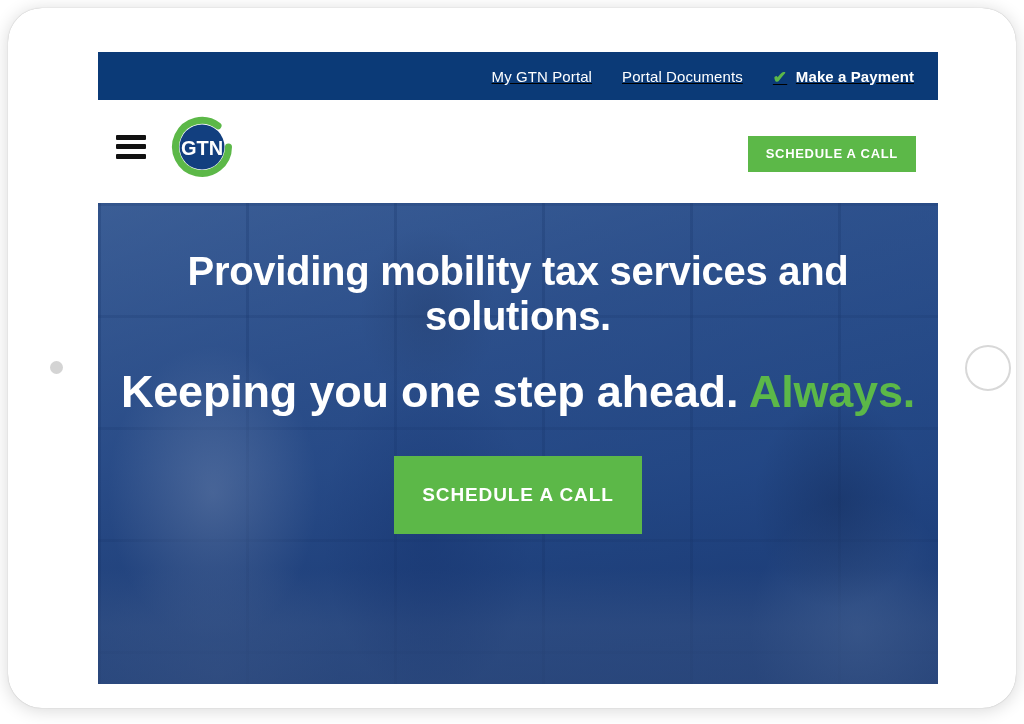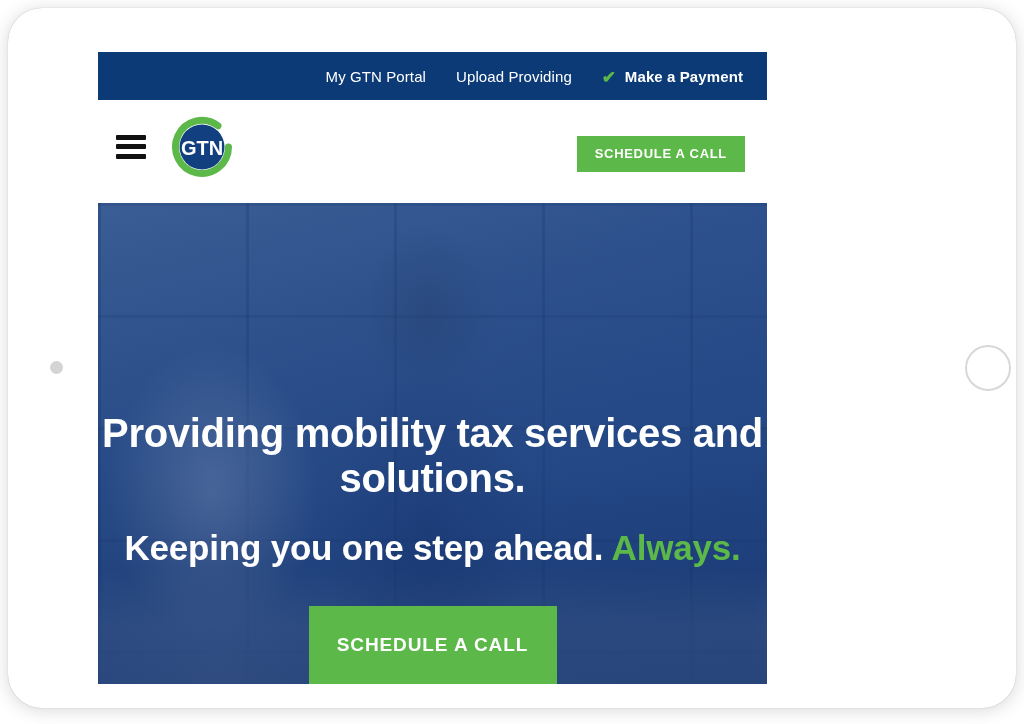--- a/index.html
+++ b/index.html
@@ -50,24 +50,25 @@
     border-radius: 50%;
     border: 2px solid #d8d8d8;
     background: transparent;
   }
 
   
   .viewport {
     position: absolute;
     left: 90px;
     top: 44px;
-    width: 669px;
+    width: 840px;
     height: 632px;
     background: #ef4444;
     overflow: hidden;
+    text-decoration: underline;
   }
 
   
   .utility-bar {
     position: relative;
     height: 48px;
     background: #0b3a77;
     display: flex;
     align-items: center;
     justify-content: flex-end;
@@ -210,35 +211,34 @@
   }
 
   .hero-content {
     position: absolute;
     inset: 0;
     display: flex;
     flex-direction: column;
     align-items: center;
     padding-top: 46px;
     text-align: center;
-    justify-content: flex-end;
   }
 
   .hero-h1 {
     color: #ffffff;
     font-size: 40px;
     font-weight: bold;
     line-height: 1.12;
     letter-spacing: -0.3px;
     max-width: 740px;
   }
 
   .hero-h2 {
     color: #ffffff;
-    font-size: 35px;
+    font-size: 45px;
     font-weight: bold;
     line-height: 1.2;
     letter-spacing: -0.2px;
     margin-top: 26px;
   }
   .hero-h2 .accent { color: #5cb848; }
 
   .hero-sub {
     color: #ffffff;
     font-size: 19px;
@@ -269,21 +269,21 @@
 
   <div class="tablet-frame">
 
     <div class="camera-dot"></div>
     <div class="home-button"></div>
 
     <div class="viewport">
 
       <div class="utility-bar">
         <a class="utility-link" href="#">My GTN Portal</a>
-        <a class="utility-link" href="#">Upload Providing</a>
+        <a class="utility-link" href="#">Portal Documents</a>
         <a class="utility-link bold payment-wrap" href="#">
           <span class="check-icon">✔</span>
           <span>Make a Payment</span>
         </a>
       </div>
 
       <div class="main-header">
 
         <div class="hamburger">
           <span></span>

